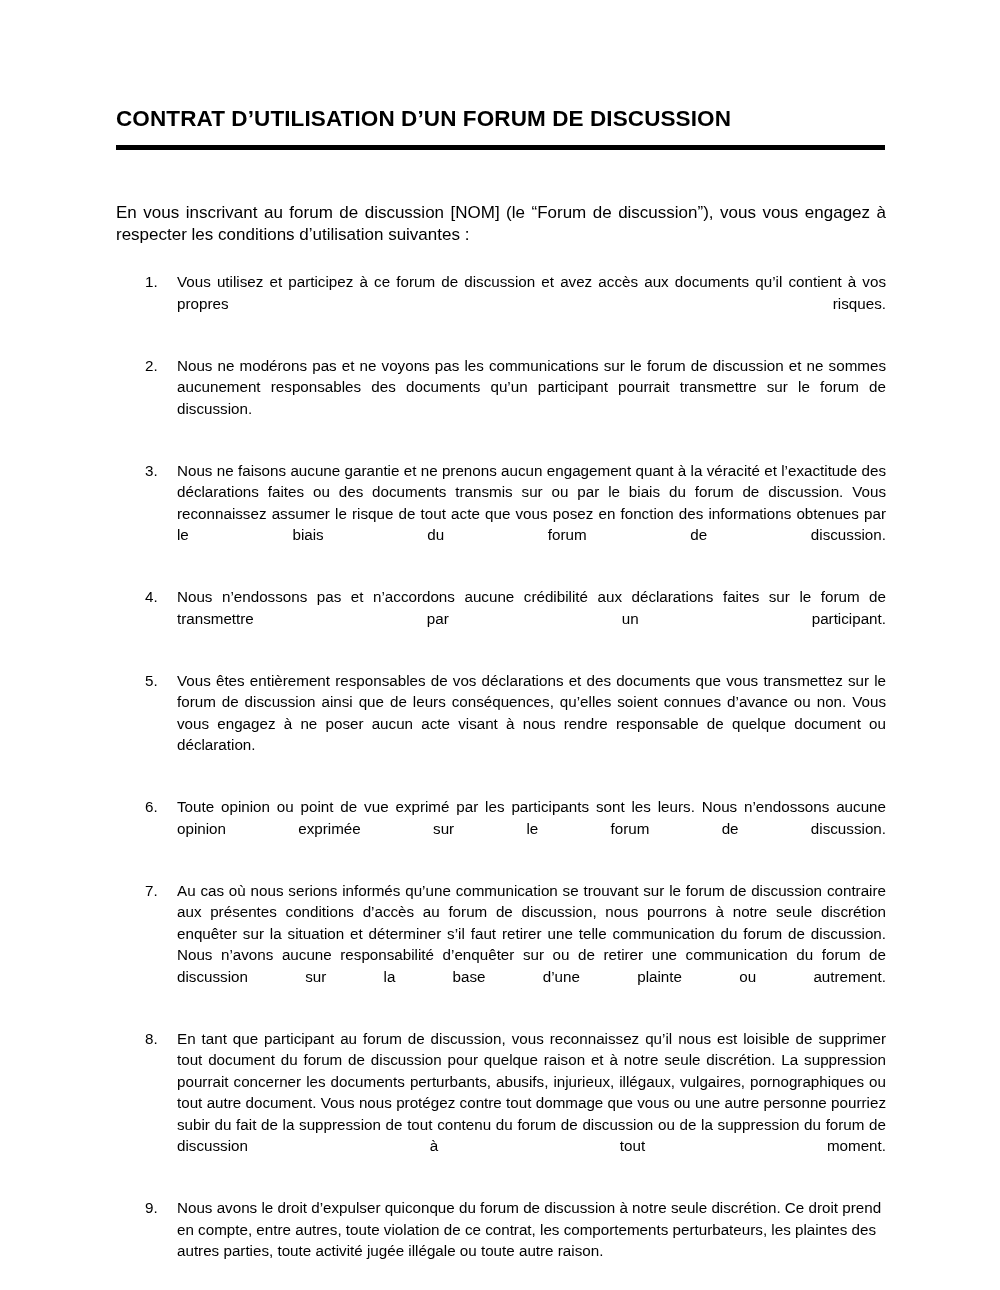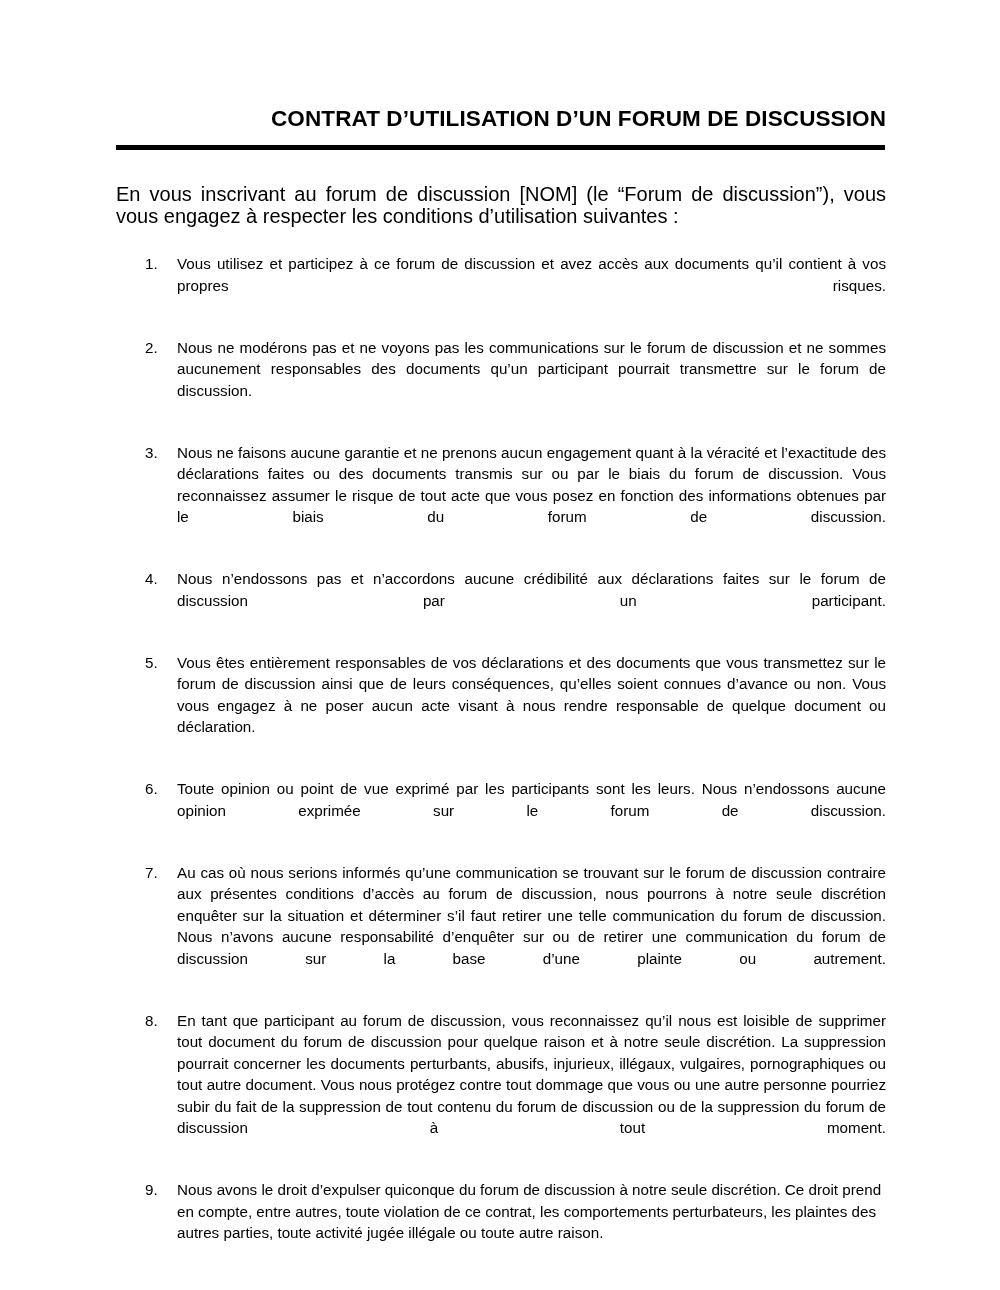--- a/index.html
+++ b/index.html
@@ -27,39 +27,39 @@
     width: 770px;
   }
 
   
   .title-block {
     padding-top: 103px;
   }
   .doc-title {
     font-size: 22.5px;
     font-weight: bold;
-    text-align: right;
+    text-align: left;
     line-height: 31px;
     letter-spacing: 0.1px;
     margin: 0;
   }
   .title-line {
     display: block;
   }
   .title-rule {
     margin-top: 11px;
     height: 5px;
     background: #000000;
     width: 769px;
   }
 
   
   .intro {
-    margin-top: 34px;
-    font-size: 20px;
+    margin-top: 52px;
+    font-size: 17px;
     line-height: 21.5px;
     text-align: justify;
     text-justify: inter-word;
   }
 
   
   .clause-list {
     margin-top: 26px;
   }
   .clause {
@@ -116,21 +116,21 @@
         <div class="clause">
           <div class="clause-num">2.</div>
           <div class="clause-text">Nous ne modérons pas et ne voyons pas les communications sur le forum de discussion et ne sommes aucunement responsables des documents qu’un participant pourrait transmettre sur le forum de discussion.</div>
         </div>
         <div class="clause">
           <div class="clause-num">3.</div>
           <div class="clause-text">Nous ne faisons aucune garantie et ne prenons aucun engagement quant à la véracité et l’exactitude des déclarations faites ou des documents transmis sur ou par le biais du forum de discussion. Vous reconnaissez assumer le risque de tout acte que vous posez en fonction des informations obtenues par le biais du forum de discussion.</div>
         </div>
         <div class="clause">
           <div class="clause-num">4.</div>
-          <div class="clause-text">Nous n’endossons pas et n’accordons aucune crédibilité aux déclarations faites sur le forum de discussion par un participant.</div>
+          <div class="clause-text">Nous n’endossons pas et n’accordons aucune crédibilité aux déclarations faites sur le forum de transmettre par un participant.</div>
         </div>
         <div class="clause">
           <div class="clause-num">5.</div>
           <div class="clause-text">Vous êtes entièrement responsables de vos déclarations et des documents que vous transmettez sur le forum de discussion ainsi que de leurs conséquences, qu’elles soient connues d’avance ou non. Vous vous engagez à ne poser aucun acte visant à nous rendre responsable de quelque document ou déclaration.</div>
         </div>
         <div class="clause">
           <div class="clause-num">6.</div>
           <div class="clause-text">Toute opinion ou point de vue exprimé par les participants sont les leurs. Nous n’endossons aucune opinion exprimée sur le forum de discussion.</div>
         </div>
         <div class="clause">

